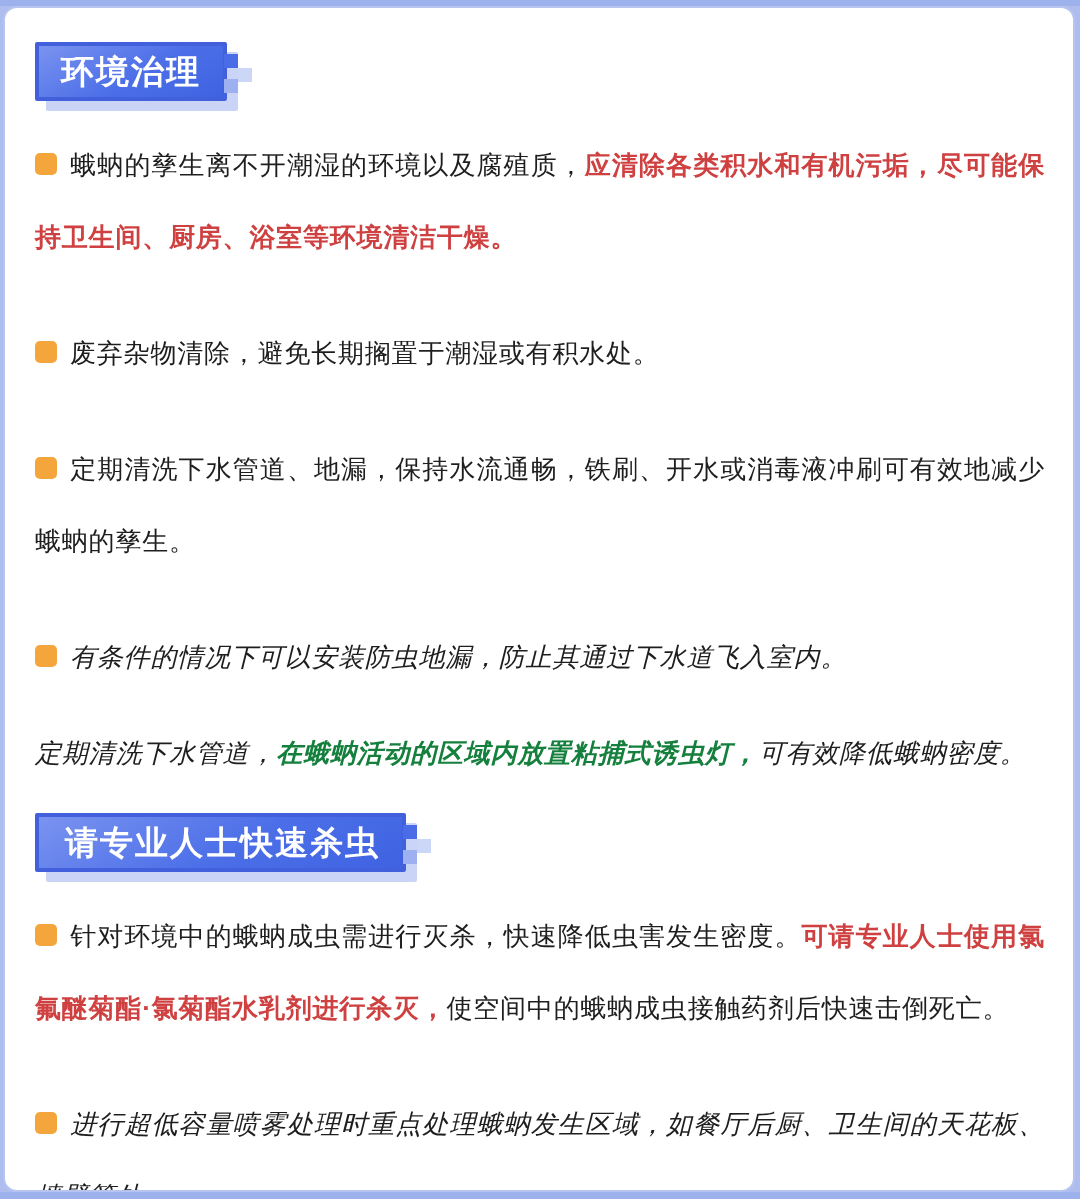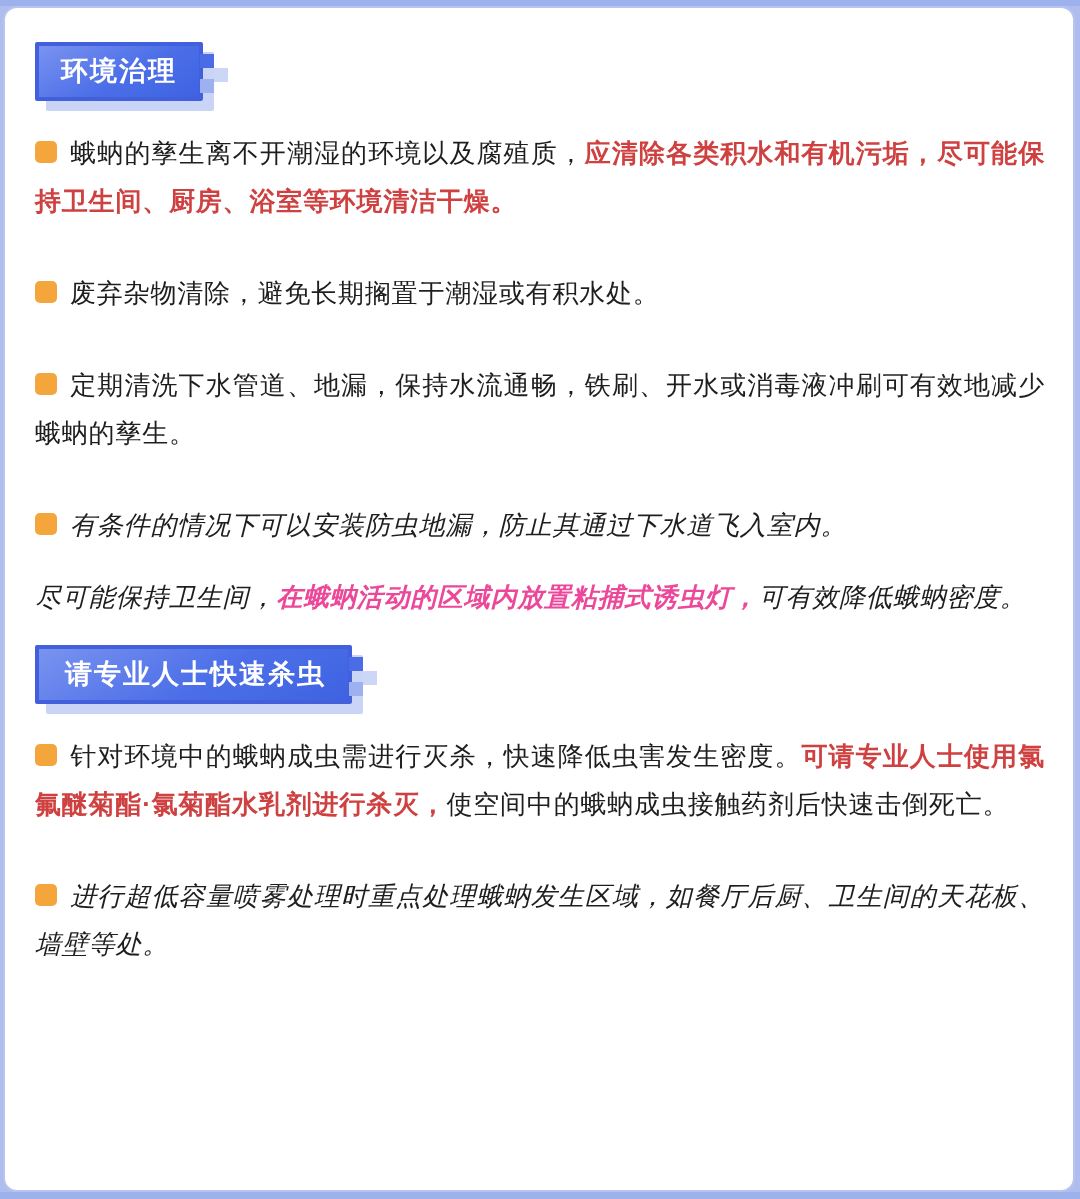--- a/index.html
+++ b/index.html
@@ -34,21 +34,21 @@
   
   .badge-wrap {
     position: relative;
     display: inline-block;
     margin: 0 0 28px 0;
   }
   .badge {
     position: relative;
     display: inline-block;
     padding: 12px 22px;
-    font-size: 27px;
+    font-size: 33px;
     line-height: 27px;
     font-weight: bold;
     color: #ffffff;
     letter-spacing: 2px;
     background: linear-gradient(150deg, #7a93f0 0%, #4c6fe8 55%, #3f62e2 100%);
     border: 4px solid #4360dc;
     border-radius: 2px;
     box-shadow: 11px 10px 0 rgba(183, 197, 243, 0.75);
     z-index: 2;
   }
@@ -59,21 +59,21 @@
     z-index: 3;
   }
   .sq1 { right: -11px; top: 12px; background: #4a6ce6; }
   .sq2 { right: -25px; top: 26px; background: #ccd7f7; }
   .sq3 { right: -11px; top: 37px; background: #9db1f1; }
 
   
   .para {
     margin: 0 0 44px 0;
     font-size: 26px;
-    line-height: 48px;
+    line-height: 72px;
     letter-spacing: 0.8px;
     color: #1e1e1e;
     text-align: justify;
   }
   .para:last-child { margin-bottom: 0; font-style: italic; }
   .bullet {
     display: inline-block;
     width: 22px;
     height: 22px;
     border-radius: 5px;
@@ -106,21 +106,21 @@
   <div class="section">
     <div class="badge-wrap">
       <span class="badge" style="background: linear-gradient(150deg, rgb(122, 147, 240) 0%, rgb(76, 111, 232) 55%, rgb(63, 98, 226) 100%); border-color: rgb(67, 96, 220); color: rgb(255, 255, 255);">环境治理</span>
       <span class="sq sq1" style="background: rgb(74, 108, 230);"></span>
       <span class="sq sq2" style="background: rgb(204, 215, 247);"></span>
       <span class="sq sq3" style="background: rgb(157, 177, 241);"></span>
     </div>
   <p class="para"><span class="bullet" style="background: rgb(244, 166, 61);"></span><span class="seg">蛾蚋的孳生离不开潮湿的环境以及腐殖质，</span><span class="seg red" style="color: rgb(207, 65, 65);">应清除各类积水和有机污垢，尽可能保持卫生间、厨房、浴室等环境清洁干燥。</span></p><p class="para"><span class="bullet" style="background: rgb(244, 166, 61);"></span><span class="seg">废弃杂物清除，避免长期搁置于潮湿或有积水处。</span></p><p class="para"><span class="bullet" style="background: rgb(244, 166, 61);"></span><span class="seg">定期清洗下水管道、地漏，保持水流通畅，铁刷、开水或消毒液冲刷可有效地减少蛾蚋的孳生。</span></p><p class="para"><span class="bullet" style="background: rgb(244, 166, 61);"></span><span class="seg">有条件的情况下可以安装防虫地漏，防止其通过下水道飞入室内。</span></p></div>
 
   <div class="section">
-  <p class="para"><span class="seg">尽可能保持卫生间，</span><span class="seg red" style="color: #ec4899;">在蛾蚋活动的区域内放置粘捕式诱虫灯，</span><span class="seg">可有效降低蛾蚋密度。</span></p></div>
+  <p class="para"><span class="seg">定期清洗下水管道，</span><span class="seg red" style="color: #15803d;">在蛾蚋活动的区域内放置粘捕式诱虫灯，</span><span class="seg">可有效降低蛾蚋密度。</span></p></div>
 
   <div class="section">
     <div class="badge-wrap">
       <span class="badge" style="background: linear-gradient(150deg, rgb(122, 147, 240) 0%, rgb(76, 111, 232) 55%, rgb(63, 98, 226) 100%); border-color: rgb(67, 96, 220); color: rgb(255, 255, 255); padding-left: 26px;">请专业人士快速杀虫</span>
       <span class="sq sq1" style="background: rgb(74, 108, 230);"></span>
       <span class="sq sq2" style="background: rgb(204, 215, 247);"></span>
       <span class="sq sq3" style="background: rgb(157, 177, 241);"></span>
     </div>
   <p class="para"><span class="bullet" style="background: rgb(244, 166, 61);"></span><span class="seg">针对环境中的蛾蚋成虫需进行灭杀，快速降低虫害发生密度。</span><span class="seg red" style="color: rgb(207, 65, 65);">可请专业人士使用氯氟醚菊酯·氯菊酯水乳剂进行杀灭，</span><span class="seg">使空间中的蛾蚋成虫接触药剂后快速击倒死亡。</span></p><p class="para"><span class="bullet" style="background: rgb(244, 166, 61);"></span><span class="seg">进行超低容量喷雾处理时重点处理蛾蚋发生区域，如餐厅后厨、卫生间的天花板、墙壁等处。</span></p></div>
 </div>

